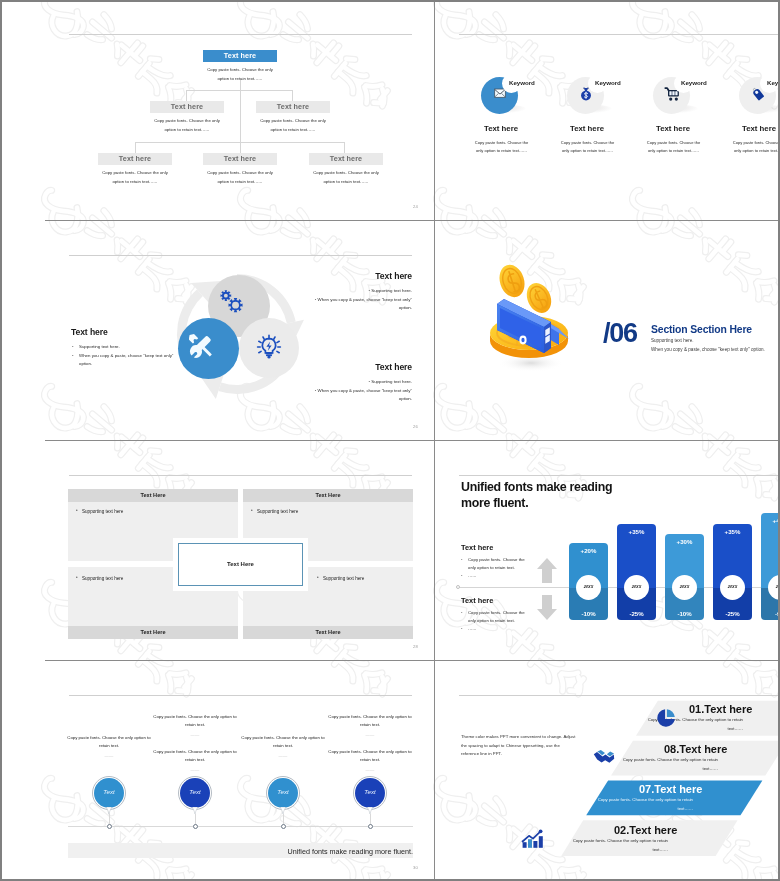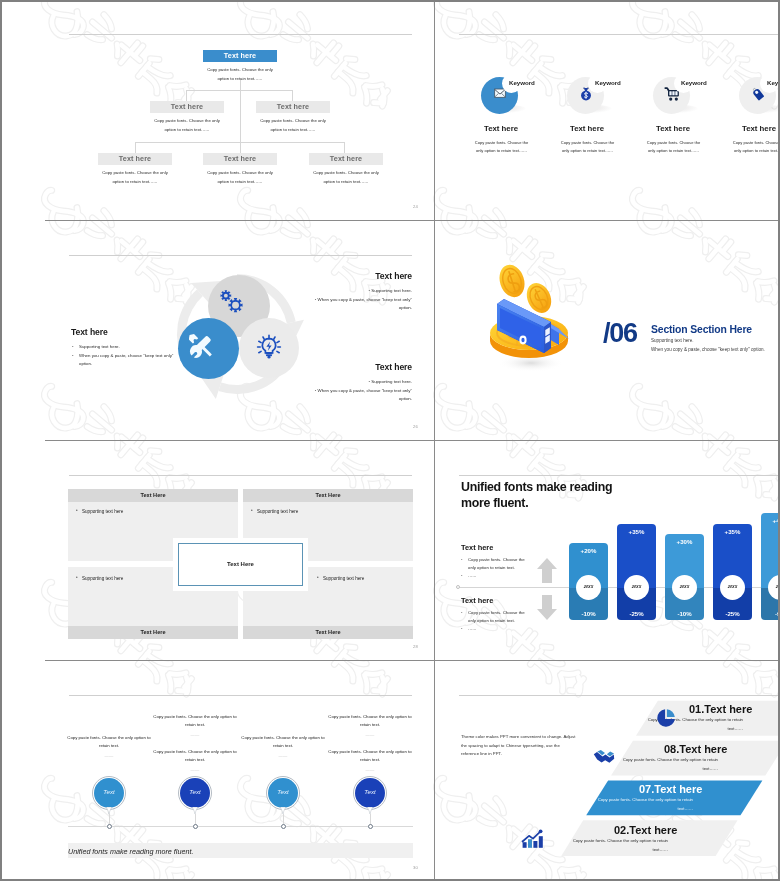--- a/index.html
+++ b/index.html
@@ -85,21 +85,21 @@
   .s7 .dot{position:absolute;width:5px;height:5px;border-radius:50%;border:1px solid #6e7a88;background:#fff;box-sizing:border-box;top:163px;}
   .s7 .stem{position:absolute;width:1px;background:#d9d9d9;top:153px;height:12px;}
   .s7 .pin{position:absolute;width:34px;height:34px;}
   .s7 .ring{position:absolute;left:0;top:0;width:34px;height:34px;border-radius:50%;border:0.8px solid #b5bcc4;background:#fff;box-sizing:border-box;}
   .s7 .ball{position:absolute;left:2px;top:2px;width:30px;height:30px;border-radius:50%;}
   .s7 .pin span{position:absolute;left:0;right:0;top:12px;text-align:center;font-size:6.1px;font-style:italic;color:#eaf4ff;}
   .s7 .tail{position:absolute;left:14px;top:31px;width:6px;height:7px;}
   .s7 .cap{position:absolute;text-align:center;font-size:4.3px;line-height:8.4px;color:#242424;width:86px;}
   .s7 .cap i{display:block;font-style:normal;color:#bdbdbd;letter-spacing:.3px;margin-top:1px;}
   .s7 .banner{position:absolute;left:23px;top:182px;width:345px;height:15px;background:#f0f0f0;}
-  .s7 .banner span{position:absolute;left:0;right:0;top:4px;text-align:left;font-size:7.2px;font-style:italic;color:#1e1e1e;}
+  .s7 .banner span{position:absolute;left:0;right:0;top:4px;text-align:right;font-size:7.2px;color:#1e1e1e;}
 
   
   .s8 .stitle{position:absolute;left:26px;top:42px;font-size:9.2px;font-weight:bold;color:#141414;line-height:13.5px;letter-spacing:-.1px;width:150px;}
   .s8 .sbody{position:absolute;left:26px;top:72px;font-size:4.3px;line-height:8.6px;color:#2d2d2d;width:118px;}
   .s8 .bandwrap{position:absolute;left:0;top:0;width:390px;height:220px;}
   .s8 .bt{position:absolute;font-size:11px;font-weight:bold;}
   .s8 .bd{position:absolute;font-size:4.3px;line-height:8.6px;width:112px;text-align:right;}
   .s8 .bic{position:absolute;width:20px;height:18px;}
 </style>
 </head>

